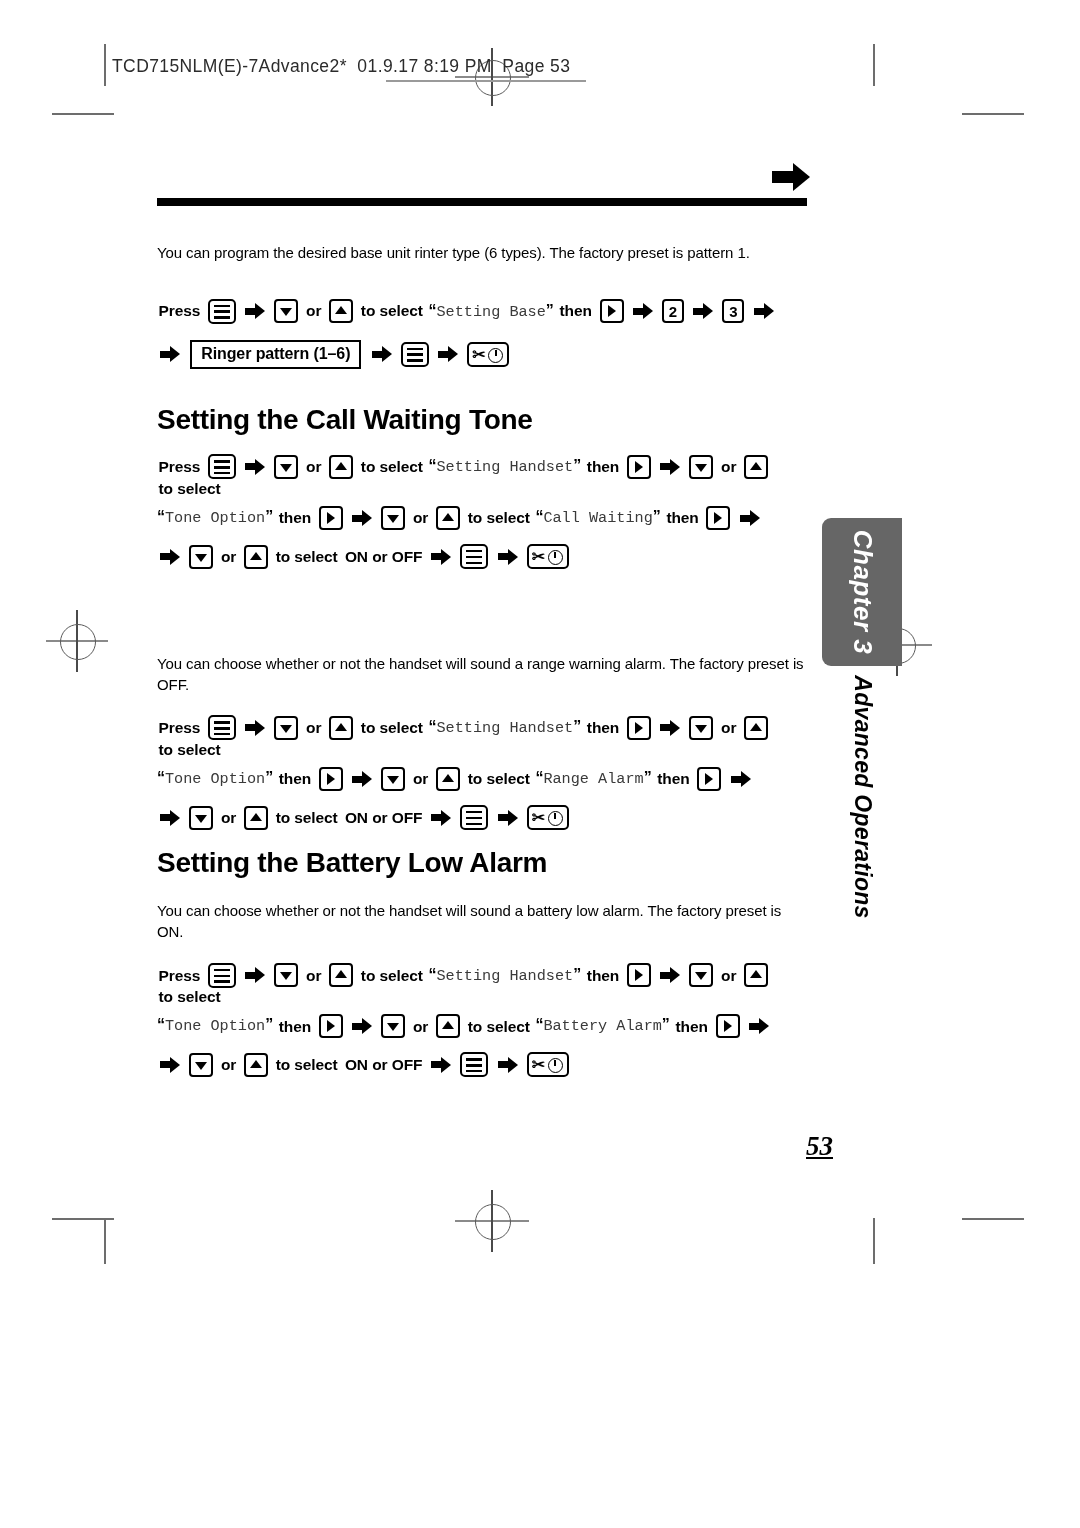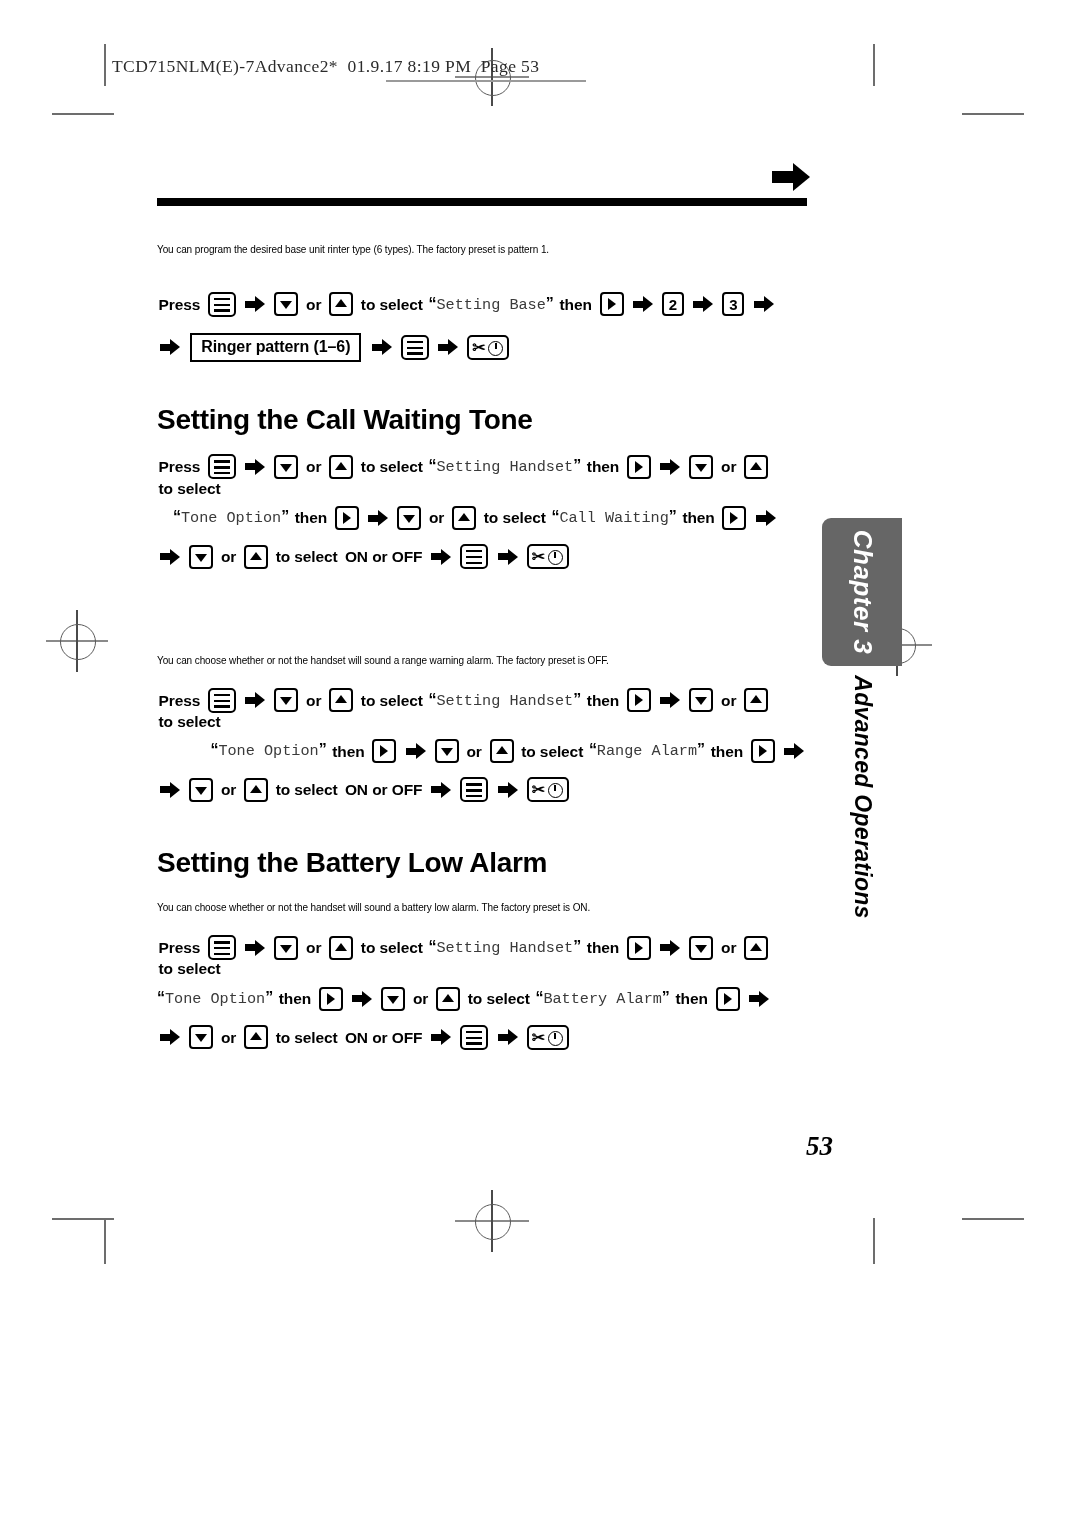--- a/index.html
+++ b/index.html
@@ -31,21 +31,21 @@
   }
   .reg-mark .hbar {
     position: absolute; top: 50%; left: 0; height: 1.4px; width: 100%;
     margin-top: -0.7px; background: #8a8a8a;
   }
 
   
   .slug {
     position: absolute;
     left: 112px; top: 56px;
-    font-family: Liberation Serif, serif;
+    font-family: Liberation Sans, sans-serif;
     font-size: 17.5px;
     letter-spacing: 0.4px;
     color: #2b2b2b;
     white-space: pre;
   }
   .slug-rule {
     position: absolute;
     left: 386px; top: 80px; width: 200px; height: 1.6px;
     background: #9a9a9a;
   }
@@ -72,21 +72,21 @@
   }
 
   h1.sec-title {
     font-size: 28px;
     font-weight: bold;
     letter-spacing: -0.3px;
     margin: 0;
     line-height: 1.05;
   }
   p.body-text {
-    font-size: 10px;
+    font-size: 15px;
     line-height: 1.38;
     margin: 0;
     letter-spacing: -0.1px;
   }
 
   
   .instr {
     font-size: 15.5px;
     font-weight: bold;
     line-height: 1.0;
@@ -251,20 +251,21 @@
   }
 
   
   .page-number {
     position: absolute;
     left: 806px; top: 1131px;
     font-family: "Liberation Serif", serif;
     font-weight: bold;
     font-style: italic;
     font-size: 27px;
+    text-decoration: underline;
   }
 </style>
 </head>
 <body>
 
 <div class="crop-line" style="left:52px; top:113px; width:62px; height:1.6px;"></div>
 <div class="crop-line" style="left:104px; top:44px; width:1.6px; height:42px;"></div>
 <div class="crop-line" style="left:962px; top:113px; width:62px; height:1.6px;"></div>
 <div class="crop-line" style="left:873px; top:44px; width:1.6px; height:42px;"></div>
 <div class="crop-line" style="left:52px; top:1218px; width:62px; height:1.6px;"></div>
@@ -362,21 +363,21 @@
         <span class="quote">“</span><span class="mono">Setting Handset</span><span class="quote">”</span>
         <span class="w">then</span>
         <span class="key key-tri"><span class="tri tri-right"></span></span>
         <span class="farrow"><span class="shaft"></span><span class="head"></span></span>
         <span class="key key-tri"><span class="tri tri-down"></span></span>
         <span class="w">or</span>
         <span class="key key-tri"><span class="tri tri-up"></span></span>
         <span class="w">to select</span>
       </div>
 
-      <div class="instr" style="margin-top:10px;margin-left:16px;">
+      <div class="instr" style="margin-top:10px;">
         <span class="quote">“</span><span class="mono">Tone Option</span><span class="quote">”</span>
         <span class="w">then</span>
         <span class="key key-tri"><span class="tri tri-right"></span></span>
         <span class="farrow"><span class="shaft"></span><span class="head"></span></span>
         <span class="key key-tri"><span class="tri tri-down"></span></span>
         <span class="w">or</span>
         <span class="key key-tri"><span class="tri tri-up"></span></span>
         <span class="w">to select</span>
         <span class="quote">“</span><span class="mono">Call Waiting</span><span class="quote">”</span>
         <span class="w">then</span>
@@ -420,21 +421,21 @@
         <span class="quote">“</span><span class="mono">Setting Handset</span><span class="quote">”</span>
         <span class="w">then</span>
         <span class="key key-tri"><span class="tri tri-right"></span></span>
         <span class="farrow"><span class="shaft"></span><span class="head"></span></span>
         <span class="key key-tri"><span class="tri tri-down"></span></span>
         <span class="w">or</span>
         <span class="key key-tri"><span class="tri tri-up"></span></span>
         <span class="w">to select</span>
       </div>
 
-      <div class="instr" style="margin-top:10px;text-align:right;">
+      <div class="instr" style="margin-top:10px;">
         <span class="quote">“</span><span class="mono">Tone Option</span><span class="quote">”</span>
         <span class="w">then</span>
         <span class="key key-tri"><span class="tri tri-right"></span></span>
         <span class="farrow"><span class="shaft"></span><span class="head"></span></span>
         <span class="key key-tri"><span class="tri tri-down"></span></span>
         <span class="w">or</span>
         <span class="key key-tri"><span class="tri tri-up"></span></span>
         <span class="w">to select</span>
         <span class="quote">“</span><span class="mono">Range Alarm</span><span class="quote">”</span>
         <span class="w">then</span>

